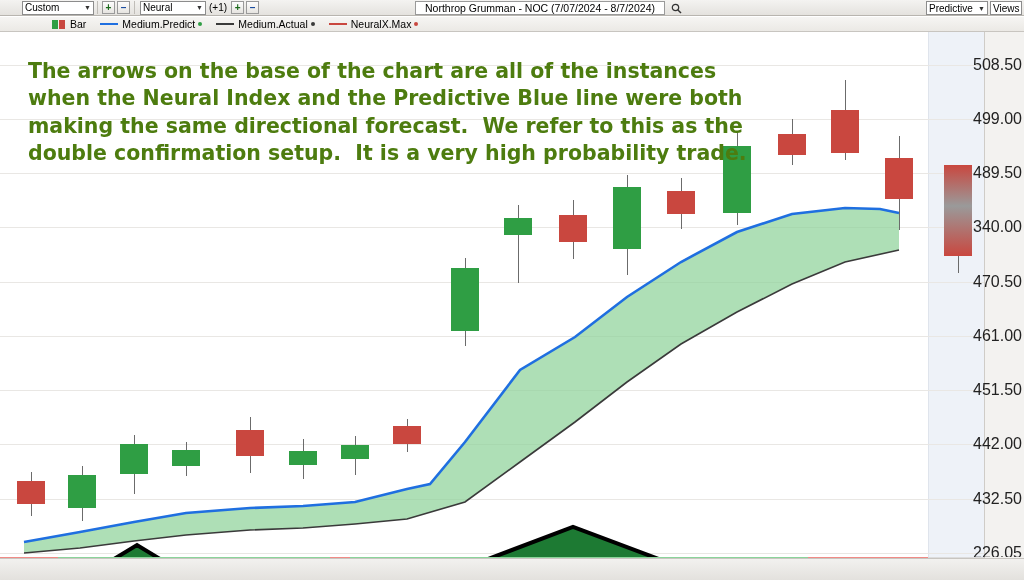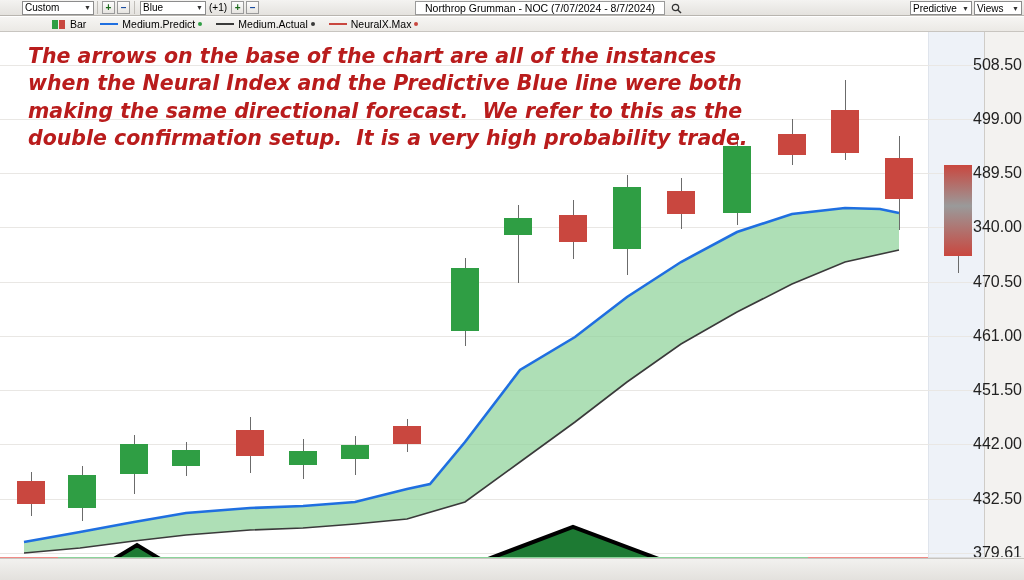--- a/index.html
+++ b/index.html
@@ -94,25 +94,24 @@
 
   
   .xaxis {
     position:absolute; left:0; top:540px; width:1024px; height:18px;
     border-top:1px solid #c8c5c0; background:#fff;
   }
   .xaxis .xt { position:absolute; font-size:10.5px; color:#111; transform:translateX(-50%); top:2px; white-space:nowrap; }
 
   
   .annot {
-    position:absolute; left:28px; top:11px; width:720px;
-    font-size:20.5px; font-weight:bold; line-height:1.33; color:#b91c1c;
+    position:absolute; left:28px; top:26px; width:720px;
+    font-size:20.5px; font-weight:bold; line-height:1.33; color:#4d7c0f;
     font-family:"DejaVu Sans", sans-serif;
     white-space:pre-wrap;
-    font-style:italic;
   }
   .scroll-bottom {
     position:absolute; left:0; top:558px; width:1024px; height:22px;
     background:linear-gradient(#f2f1ef,#e3e1dd); border-top:1px solid #c8c5c0;
   }
 </style>
 </head>
 <body>
 
 <div id="app">
@@ -120,41 +119,41 @@
   <div class="toolbar">
     <div class="tb-select" style="width:72px;margin-left:22px;">
       <span>Custom</span>
       <span class="caret">▼</span>
     </div>
     <div class="tb-sep"></div>
     <div class="tb-btn">+</div>
     <div class="tb-btn blue">–</div>
     <div class="tb-sep"></div>
     <div class="tb-select" style="width:66px;">
-      <span>Blue</span>
+      <span>Neural</span>
       <span class="caret">▼</span>
     </div>
     <div class="tb-label">(+1)</div>
     <div class="tb-btn">+</div>
     <div class="tb-btn blue">–</div>
 
     <div class="title-box">Northrop Grumman - NOC (7/07/2024 - 8/7/2024)</div>
     <div class="search-ico">
       <svg width="11" height="11" viewBox="0 0 11 11">
           <circle cx="4.5" cy="4.5" r="3.2" fill="none" stroke="#333" stroke-width="1.2"></circle>
           <line x1="6.9" y1="6.9" x2="10" y2="10" stroke="#333" stroke-width="1.4"></line>
         </svg>
     </div>
 
     <div class="tb-right">
       <div class="tb-select" style="width:62px;">
         <span>Predictive</span>
         <span class="caret">▼</span>
       </div>
-      <div class="tb-select" style="width:48px;">
+      <div class="tb-select" style="width:32px;">
         <span>Views</span>
         <span class="caret">▼</span>
       </div>
     </div>
   </div>
 
   <div class="legend">
     <div class="legend-item">
       <span class="lg-bar">
         <i style="left:0;background:#2f9e44;"></i>
@@ -282,21 +281,21 @@
     <div class="rightaxis" id="rightaxis">
         <div class="tick" style="top: 32.5635px;">508.50</div>
         <div class="tick" style="top: 86.8343px;">499.00</div>
         <div class="tick" style="top: 141.105px;">489.50</div>
         <div class="tick" style="top: 195.376px;">340.00</div>
         <div class="tick" style="top: 249.646px;">470.50</div>
         <div class="tick" style="top: 303.917px;">461.00</div>
         <div class="tick" style="top: 358.188px;">451.50</div>
         <div class="tick" style="top: 412.459px; text-align: right;">442.00</div>
         <div class="tick" style="top: 466.729px;">432.50</div>
-        <div class="tick" style="top: 521px;">379.61</div>
+        <div class="tick" style="top: 521px;">226.05</div>
       </div>
     <div class="ribbon" id="ribbon">
         <div class="seg" style="left: 0px; width: 58px; background: rgb(240, 139, 134);"></div>
         <div class="seg" style="left: 58px; width: 272px; background: rgb(139, 212, 154);"></div>
         <div class="seg" style="left: 330px; width: 20px; background: rgb(240, 139, 134);"></div>
         <div class="seg" style="left: 350px; width: 458px; background: rgb(139, 212, 154);"></div>
         <div class="seg" style="left: 808px; width: 120px; background: rgb(240, 139, 134);"></div>
         <div class="seg" style="left: 928px; width: 56px; background: rgb(220, 220, 220);"></div>
       </div>
     <div class="ribbon-right"></div>

